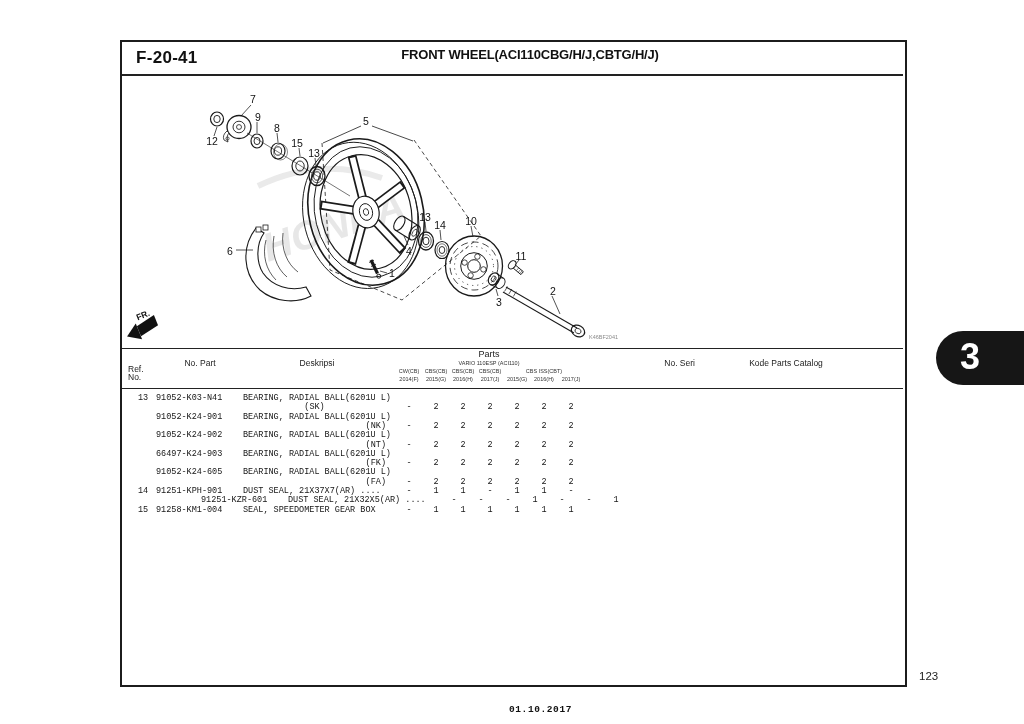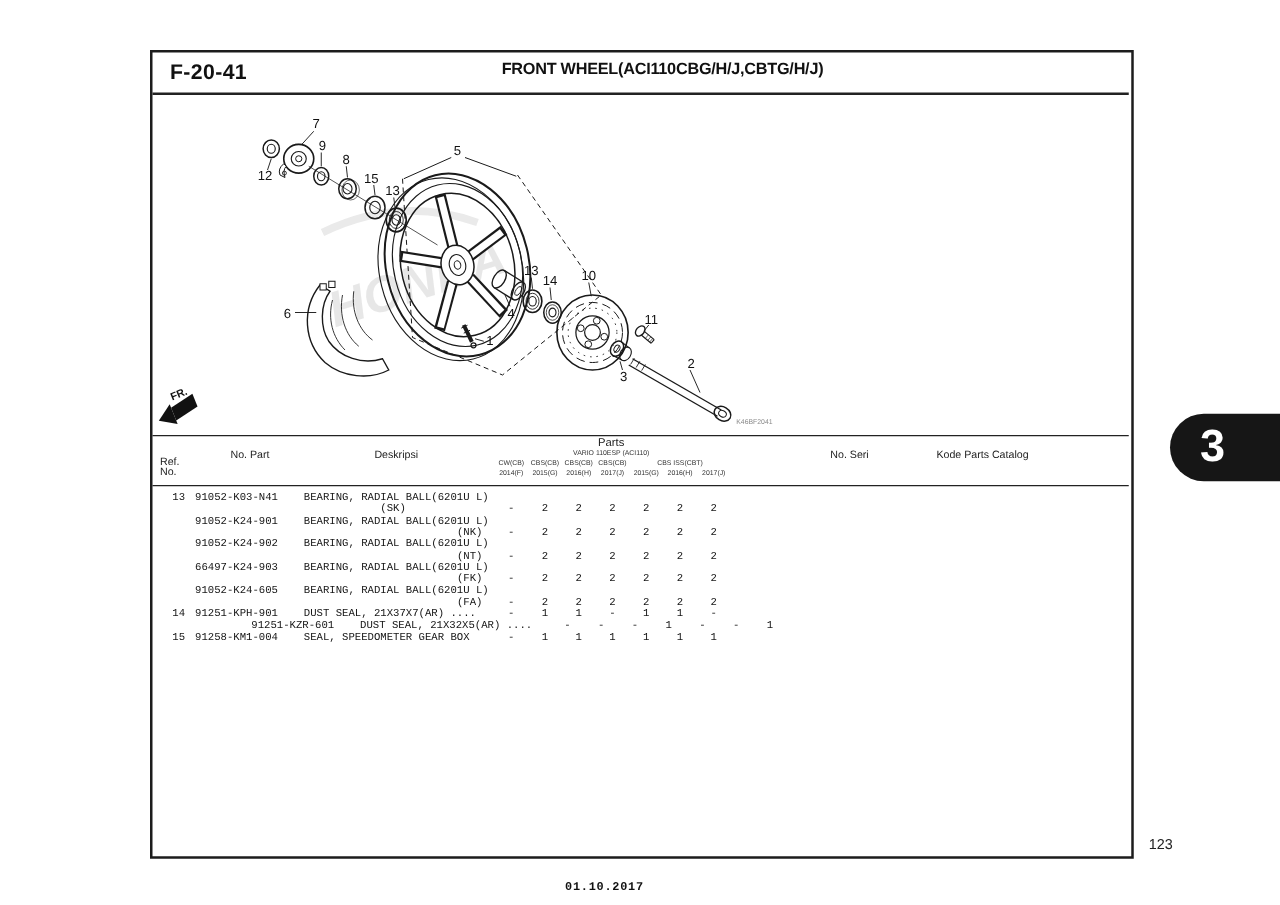--- a/index.html
+++ b/index.html
@@ -14,21 +14,21 @@
   
   .thead{left:122px;top:348px;width:781px;height:39px;border-top:1.5px solid #222;border-bottom:1.5px solid #222;}
   .h-sans{font-size:8.5px;color:#222;}
   .h-tiny{font-size:5.5px;color:#333;white-space:nowrap;}
   .center{text-align:center;}
   
   .row{position:absolute;height:9px;font-family:"Liberation Mono","DejaVu Sans Mono",monospace;font-size:8.5px;color:#151515;white-space:nowrap;}
   .row span{position:absolute;top:0;}
   
   .pageno{left:919px;top:670px;font-size:11.5px;color:#222;}
-  .date{left:452px;top:704px;width:120px;text-align:left;font-size:9.5px;font-weight:bold;letter-spacing:.6px;font-family:"Liberation Mono","DejaVu Sans Mono",monospace;}
+  .date{left:452px;top:704px;width:120px;text-align:right;font-size:9.5px;font-weight:bold;letter-spacing:.6px;font-family:"Liberation Mono","DejaVu Sans Mono",monospace;}
   
   .tab{left:936px;top:331px;width:88px;height:54px;background:#161616;border-radius:27px 0 0 27px;}
   .tab span{display:block;color:#fff;font-size:36px;font-weight:bold;line-height:52px;padding-left:24px;font-family:"Liberation Sans",sans-serif;}
   .callout{position:absolute;transform:translateX(-50%);font-size:10.5px;color:#111;font-family:"Liberation Sans",sans-serif;}
   svg{position:absolute;left:0;top:0;}
 </style>
 </head>
 <body>
 
 <svg width="1024" height="724" viewBox="0 0 1024 724">

